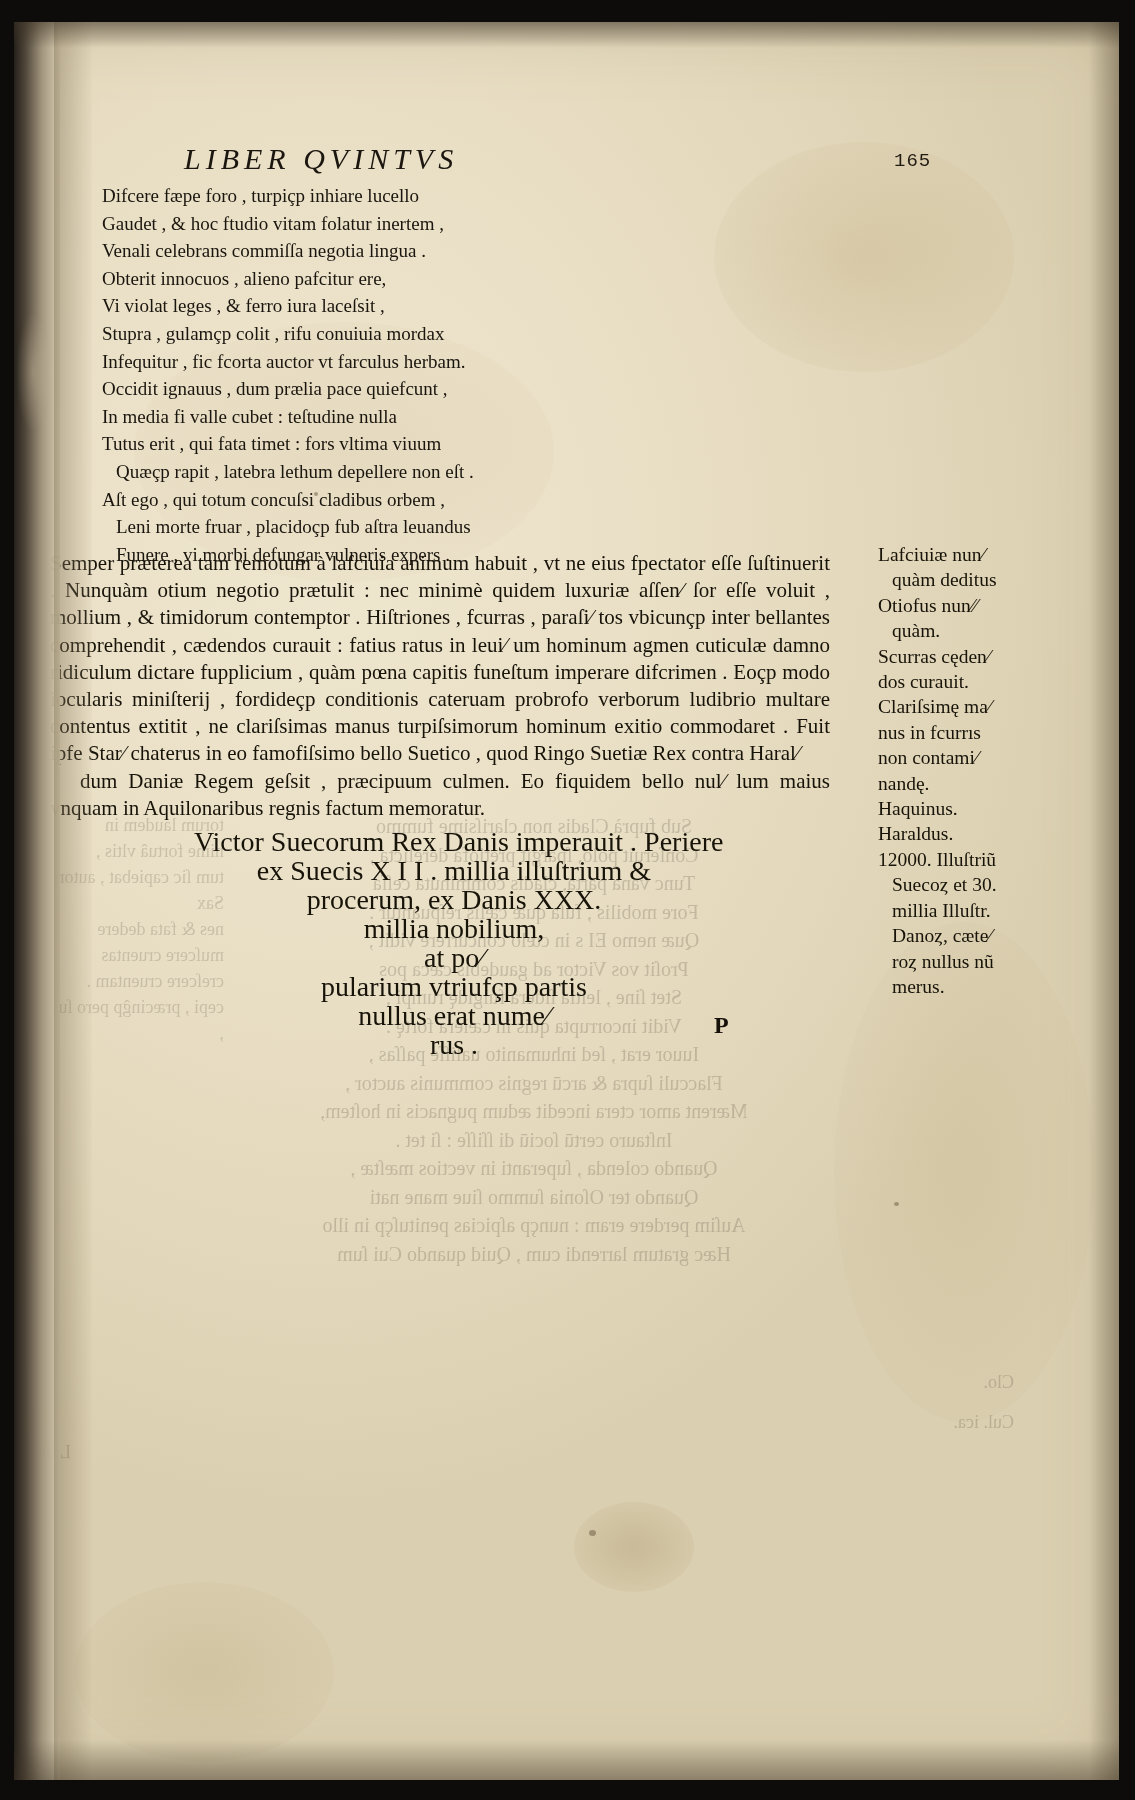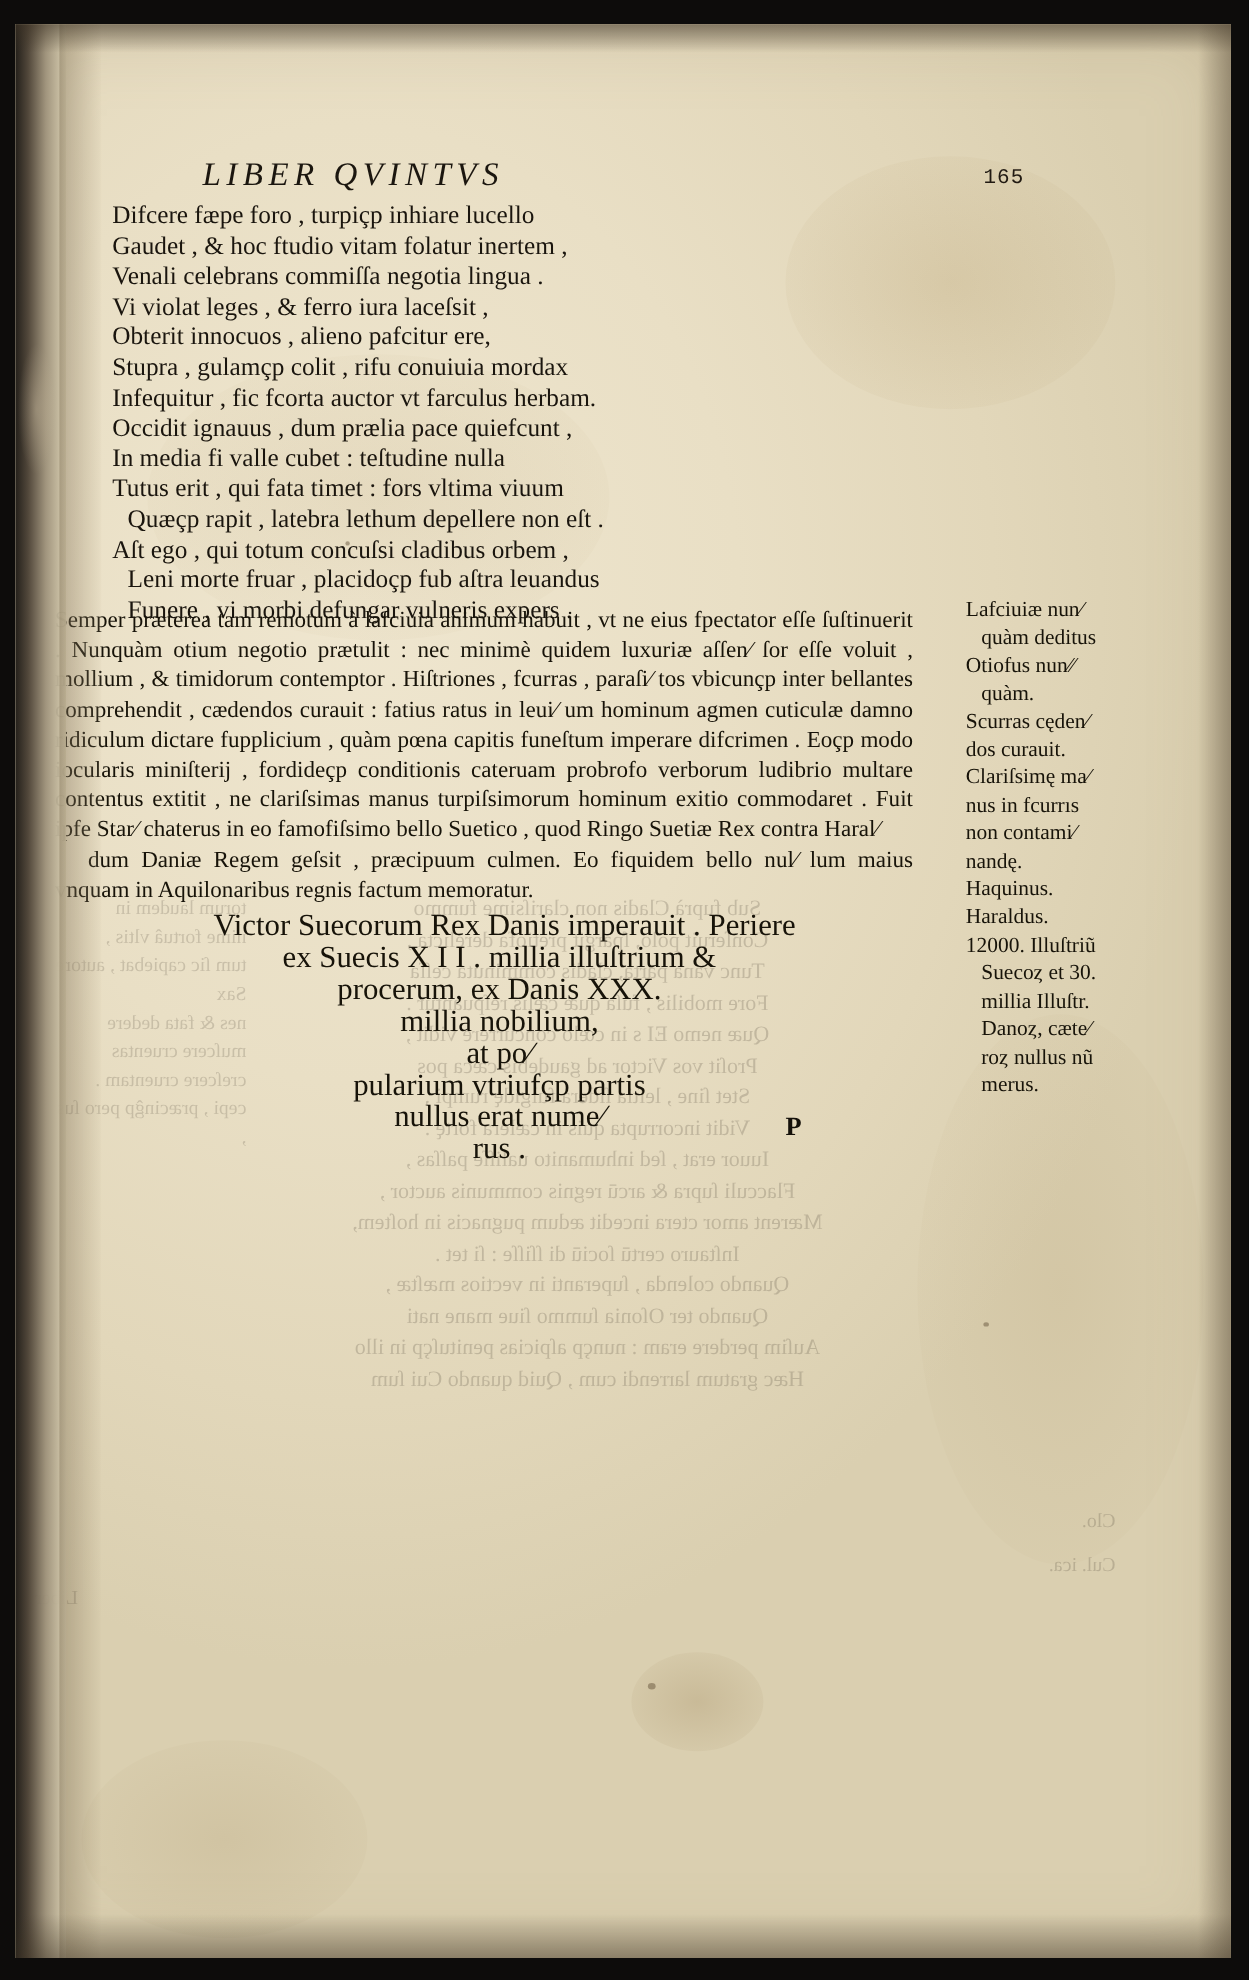--- a/index.html
+++ b/index.html
@@ -105,21 +105,21 @@
     color: #211a12;
     font-family: Liberation Mono, monospace;
   }
   .verse {
     position: absolute;
     left: 88px;
     top: 160px;
     width: 700px;
   }
   .verse .vline {
-    font-size: 23px;
+    font-size: 19px;
     line-height: 27.6px;
     white-space: nowrap;
     transform-origin: left center;
     color: #1a150e;
   }
   .verse .vline.ind { padding-left: 14px; }
 
   .prose {
     position: absolute;
     left: 36px;
@@ -289,22 +289,22 @@
 
     <div class="text-layer">
 
       <div class="running-head">LIBER QVINTVS</div>
       <div class="folio">165</div>
 
       <div class="verse">
         <div class="vline">Difcere fæpe foro , turpiçp inhiare lucello</div>
         <div class="vline">Gaudet , &amp; hoc ftudio vitam folatur inertem ,</div>
         <div class="vline">Venali celebrans commiſſa negotia lingua .</div>
+        <div class="vline">Obterit innocuos , alieno pafcitur ere,</div>
         <div class="vline">Vi violat leges , &amp; ferro iura laceſsit ,</div>
-        <div class="vline">Obterit innocuos , alieno pafcitur ere,</div>
         <div class="vline">Stupra , gulamçp colit , rifu conuiuia mordax</div>
         <div class="vline">Infequitur , fic fcorta auctor vt farculus herbam.</div>
         <div class="vline">Occidit ignauus , dum prælia pace quiefcunt ,</div>
         <div class="vline">In media fi valle cubet : teſtudine nulla</div>
         <div class="vline">Tutus erit , qui fata timet : fors vltima viuum</div>
         <div class="vline ind">Quæçp rapit , latebra lethum depellere non eſt .</div>
         <div class="vline">Aſt ego , qui totum concuſsi cladibus orbem ,</div>
         <div class="vline ind">Leni morte fruar , placidoçp fub aſtra leuandus</div>
         <div class="vline ind">Funere , vi morbi defungar vulneris expers .</div>
       </div>

